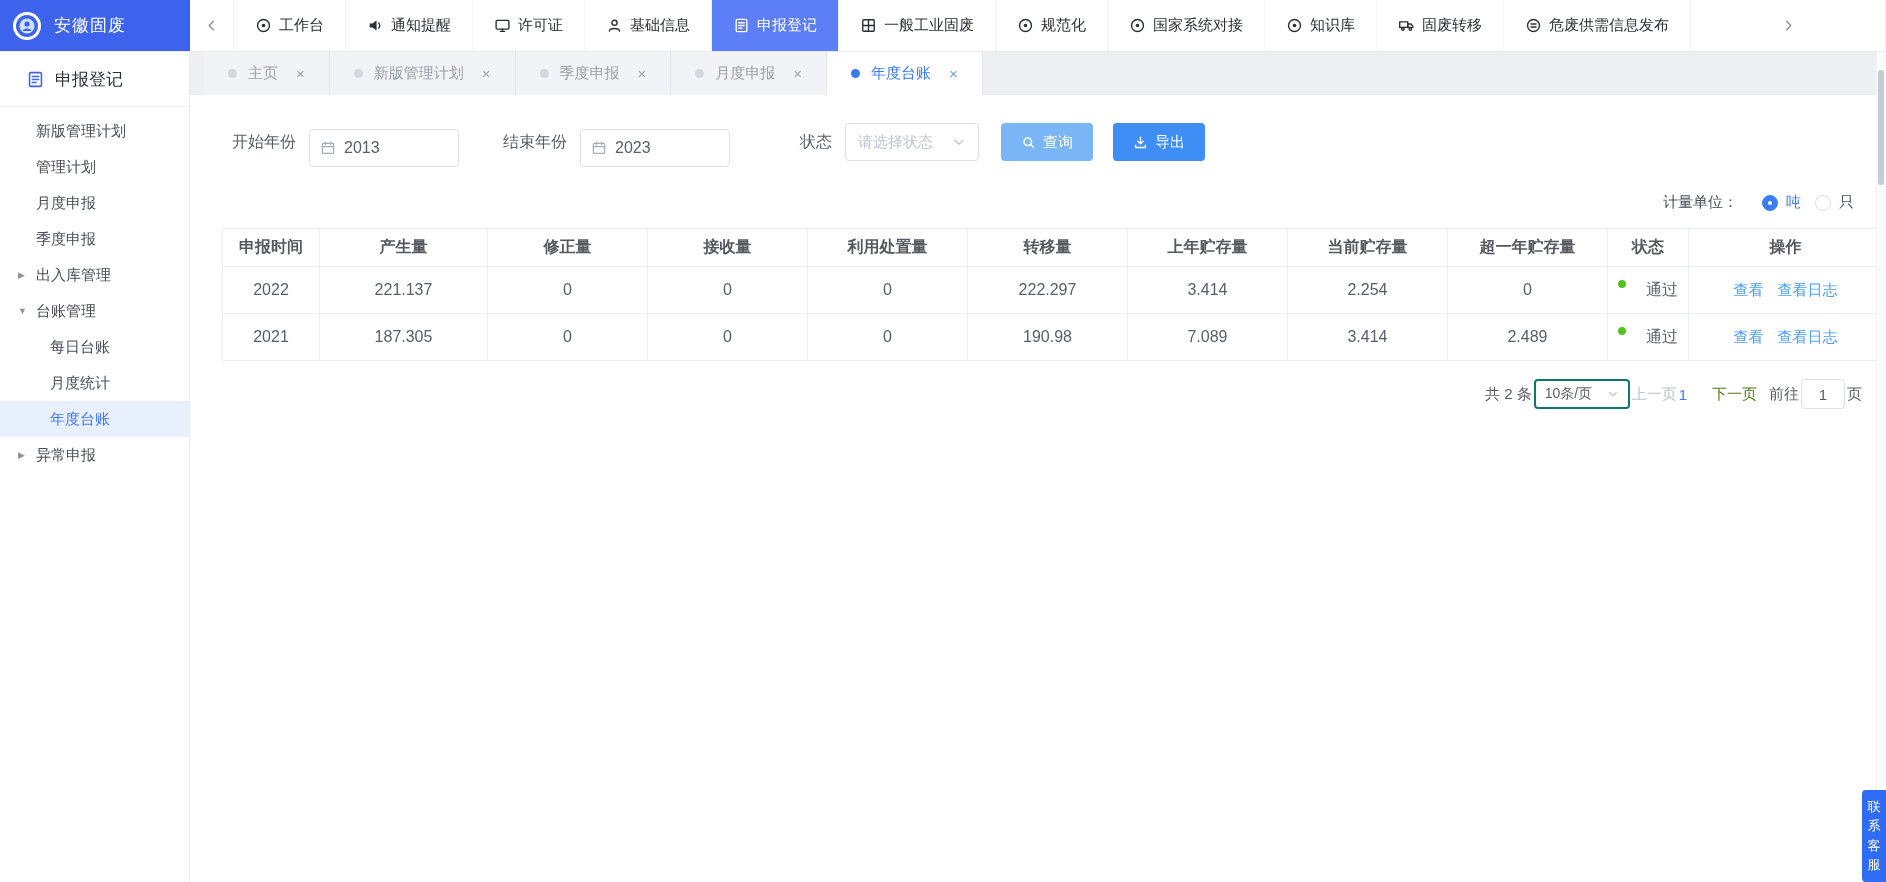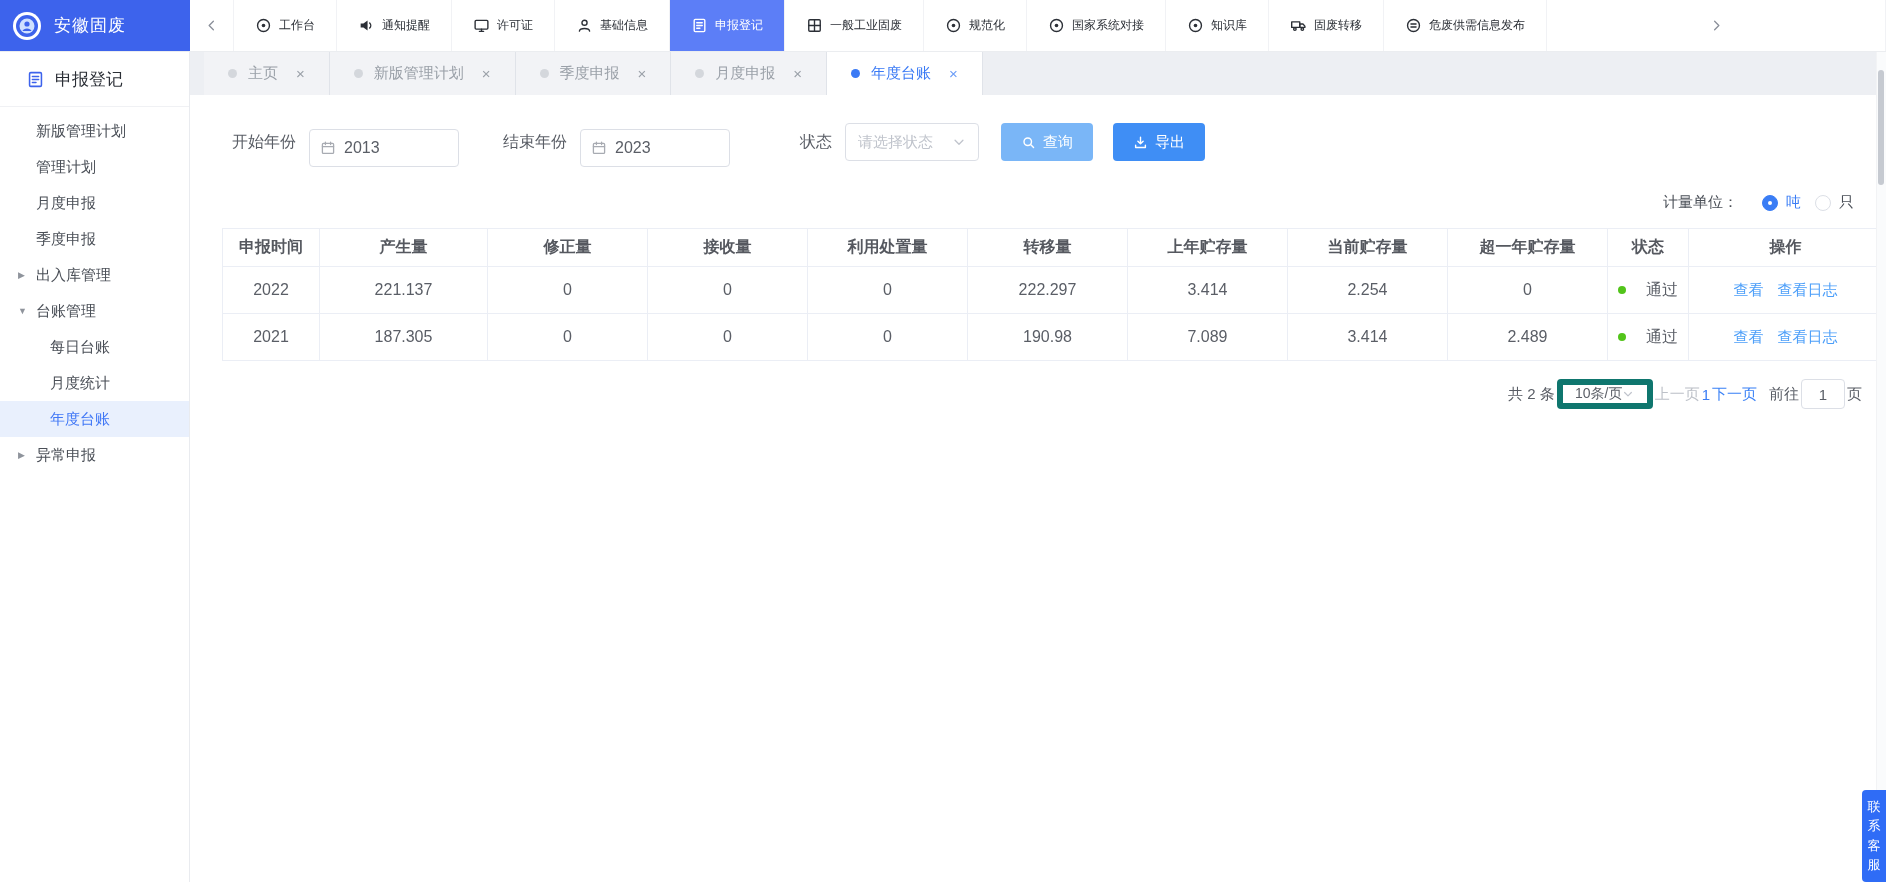--- a/index.html
+++ b/index.html
@@ -9,21 +9,21 @@
   
   .topbar { position:absolute; left:0; top:0; width:1886px; height:52px; background:#fff;
     border-bottom:1px solid #ebedf0; display:flex; align-items:stretch; z-index:30; }
   .logo-block { width:190px; background:#3D63EC; display:flex; align-items:center; gap:12px;
     padding-left:12px; flex:none; }
   .logo-badge { width:30px; height:30px; flex:none; }
   .brand-name { color:#fff; font-size:17px; letter-spacing:1px; }
   .nav-scroll { width:44px; flex:none; display:flex; align-items:center; justify-content:center;
     color:#8a8f99; border-right:1px solid #f1f2f5; cursor:pointer; }
   .nav-items { display:flex; align-items:stretch; }
-  .nav-item { display:flex; align-items:center; gap:7px; padding:0 21px; font-size:12px;
+  .nav-item { display:flex; align-items:center; gap:7px; padding:0 21px; font-size:15px;
     color:#2b2f36; border-right:1px solid #f1f2f5; cursor:pointer; white-space:nowrap; }
   .nav-item svg { width:17px; height:17px; }
   .nav-item.active { background:#5C7EF7; color:#fff; }
   .nav-spacer { flex:1; display:flex; align-items:center; justify-content:center;
     color:#8a8f99; border-right:1px solid #f1f2f5; }
   .user-cell { width:165px; flex:none; display:flex; align-items:center; gap:10px;
     justify-content:center; font-size:15px; color:#2b2f36; cursor:pointer; }
   .avatar-circle { width:26px; height:26px; border-radius:50%; background:#e4eeff; color:#6f9bf7;
     display:flex; align-items:center; justify-content:center; }
   .avatar-circle svg { width:17px; height:17px; }
@@ -84,33 +84,33 @@
   .radio-opt.checked .radio-circle { background:#3A7DF5; border-color:#3A7DF5; }
   .radio-opt.checked .radio-circle::after { content:""; position:absolute; left:5px; top:5px;
     width:4px; height:4px; border-radius:50%; background:#fff; }
   .radio-opt.checked .radio-label { color:#3A7DF5; }
 
   .data-table { border-collapse:collapse; table-layout:fixed; width:1660px; margin:16px 0 0 32px;
     font-size:16px; color:#5a5e66; }
   .data-table th, .data-table td { border:1px solid #ebeef5; text-align:center; }
   .data-table th { height:38px; font-weight:600; color:#55585f; background:#fff; }
   .data-table td { height:47px; }
-  .status-cell { display:flex; align-items:center; justify-content:center; gap:20px; }
+  .status-cell { display:flex; align-items:flex-start; justify-content:center; gap:20px; }
   .status-dot { width:8px; height:8px; border-radius:50%; background:#52C41A; }
   .action-link { color:#4B9EF9; cursor:pointer; margin:0 7px; font-size:15px; }
 
   .pagination { display:flex; align-items:center; justify-content:flex-end; gap:2px;
     margin:18px 24px 0 0; font-size:15px; color:#5a5e66; }
-  .page-size { width:96px; height:30px; border:6px solid #0f766e; border-radius:4px;
-    display:flex; align-items:center; justify-content:center; padding:0 9px;
+  .page-size { width:96px; height:30px; border:2px solid #0f766e; border-radius:4px;
+    display:flex; align-items:center; justify-content:space-between; padding:0 9px;
     font-size:14px; cursor:pointer; }
   .page-size svg { width:12px; height:12px; color:#c0c4cc; }
   .page-prev { color:#bdc1c8; cursor:default; }
   .page-num { color:#3A7DF5; cursor:pointer; }
-  .page-next { color:#3b82f6; cursor:pointer; }
+  .page-next { color:#4d7c0f; cursor:pointer;margin-left:23px; }
   .goto-input { width:44px; height:30px; border:1px solid #dcdfe6; border-radius:4px;
     text-align:center; font-size:15px; color:#5a5e66; outline:none; font-family:inherit; }
 
   
   .v-scroll-track { position:absolute; right:0; top:52px; bottom:0; width:10px; background:#fafbfc;
     border-left:1px solid #f2f3f5; z-index:40; }
   .v-scroll-thumb { position:absolute; right:2px; top:18px; width:6px; height:115px;
     background:#c6cad1; border-radius:3px; cursor:grab; }
   .support-widget { position:absolute; right:0; bottom:0; width:24px; height:92px;
     background:#2F6CF6; color:#fff; border-radius:4px 0 0 4px; display:flex; flex-direction:column;

